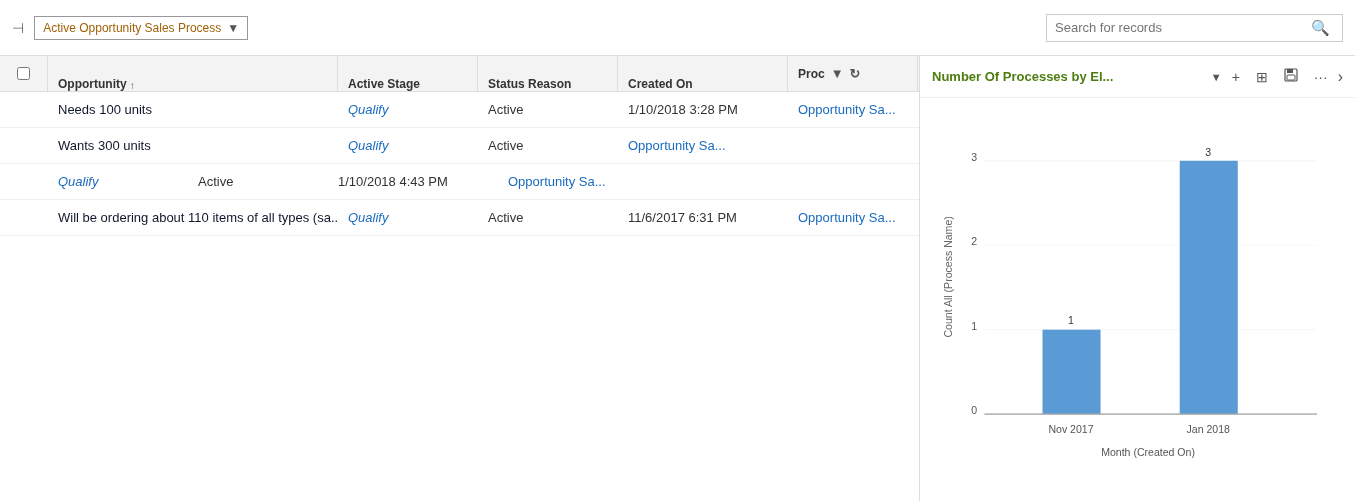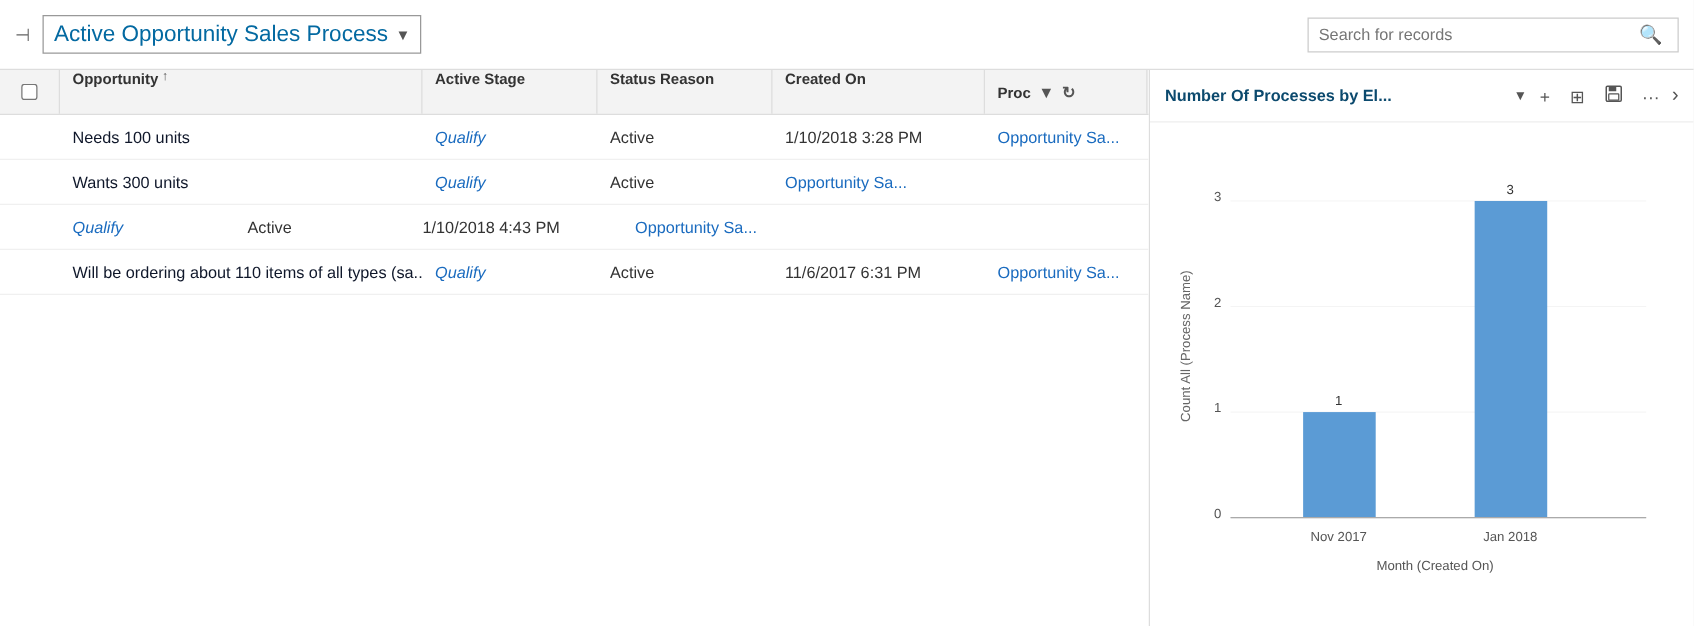--- a/index.html
+++ b/index.html
@@ -23,22 +23,22 @@
     }
     .header-title-wrapper {
       display: flex;
       align-items: center;
       border: 1px solid #999;
       padding: 4px 8px;
       background: #fff;
       gap: 6px;
     }
     .header-title {
-      font-size: 18px;
-      color: #0369a1;
+      font-size: 12px;
+      color: #a16207;
       font-weight: 400;
     }
     .header-dropdown-arrow {
       font-size: 12px;
       color: #555;
     }
     .header-spacer { flex: 1; }
     .search-box {
       display: flex;
       align-items: center;
@@ -96,21 +96,21 @@
       align-items: center;
       justify-content: center;
       border-right: 1px solid #ddd;
       height: 100%;
     }
     .col-checkbox input[type="checkbox"] {
       cursor: pointer;
     }
     .col-header {
       display: flex;
-      align-items: flex-start;
+      align-items: flex-end;
       height: 100%;
       padding: 0 10px;
       font-weight: 600;
       font-size: 12px;
       color: #333;
       border-right: 1px solid #ddd;
       position: relative;
     }
     .col-opportunity { flex: 0 0 290px; }
     .col-active-stage { flex: 0 0 140px; }
@@ -167,21 +167,21 @@
       display: flex;
       align-items: center;
       padding: 8px 12px;
       border-bottom: 1px solid #eee;
       height: 42px;
       gap: 6px;
     }
     .chart-title {
       font-size: 13px;
       font-weight: 600;
-      color: #0c4a6e;
+      color: #4d7c0f;
       flex: 1;
     }
     .chart-dropdown-arrow { font-size: 11px; color: #555; }
     .chart-actions {
       display: flex;
       align-items: center;
       gap: 8px;
     }
     .chart-action-btn {
       background: none;

